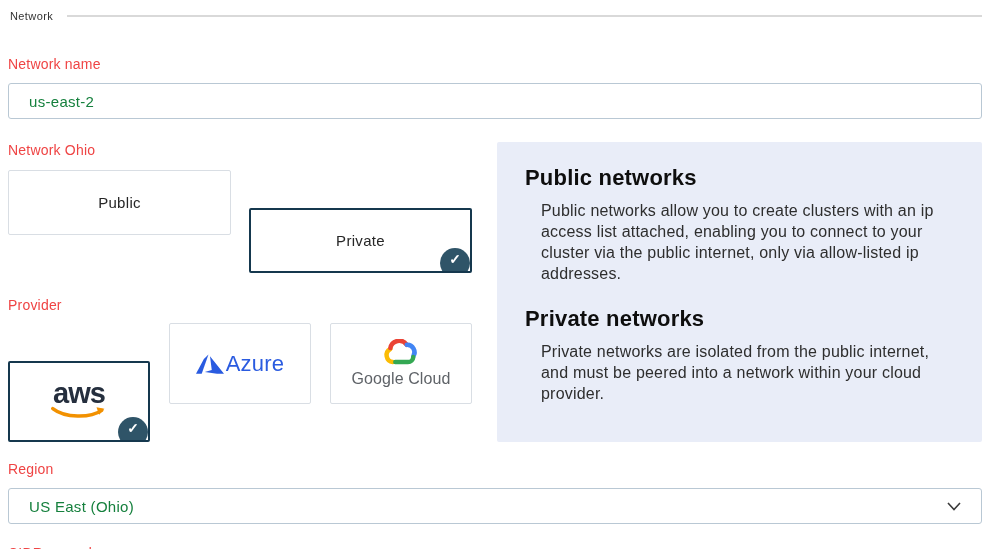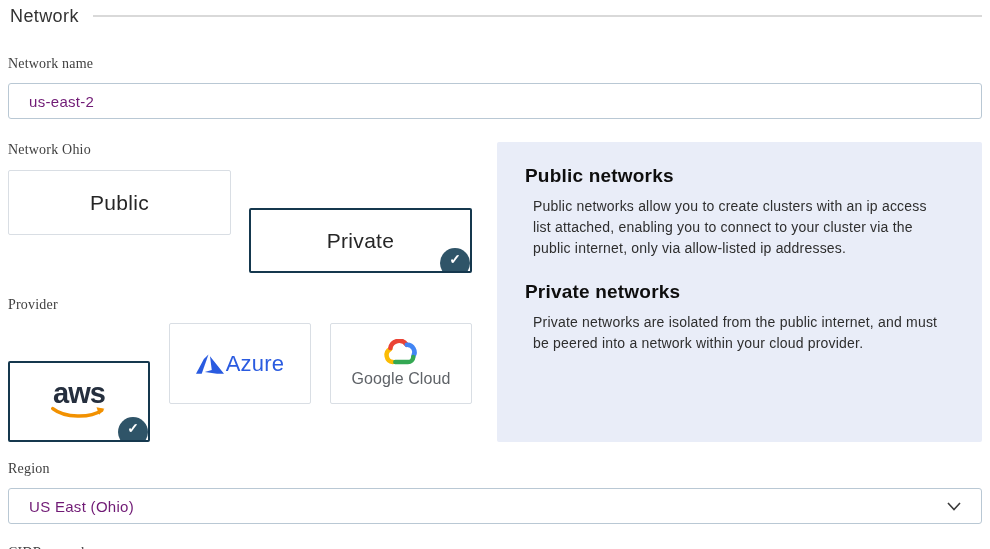--- a/index.html
+++ b/index.html
@@ -10,35 +10,35 @@
     background: #ffffff;
     font-family: "Liberation Sans", sans-serif;
     color: #1c1c1c;
     overflow: hidden;
     position: relative;
   }
 
   
   .section-header { display: flex; align-items: center; height: 20px; }
   .section-header h2 {
-    margin: 0 0 0 2px; font-size: 18px; font-weight: 400;
+    margin: 0 0 0 2px; font-size: 11px; font-weight: 400;
     color: #333333; letter-spacing: .4px; white-space: nowrap;
   }
   .rule { flex: 1; height: 2px; background: #d9d9d9; margin-left: 14px; }
 
   
-  .lbl { display: block; font-size: 14px; color: #404040; letter-spacing: .2px; line-height: 16px; font-family: Liberation Serif, serif; }
+  .lbl { display: block; font-size: 14px; color: #ef4444; letter-spacing: .2px; line-height: 16px; }
   .lbl-name   { margin-top: 30px; }
   .lbl-region { margin-top: 19px; }
   .lbl-cidr   { margin-top: 21px; }
   .text-input, .select-input {
     display: block; width: 100%; height: 36px; margin-top: 11px;
     border: 1px solid #b9c8d4; border-radius: 3px; background: #fff;
     font-family: "Liberation Sans", sans-serif; font-size: 15px;
-    color: #701a75; letter-spacing: .3px; padding: 0 20px; outline: none;
+    color: #15803d; letter-spacing: .3px; padding: 0 20px; outline: none;
   }
   .select-input {
     display: flex; align-items: center; justify-content: space-between;
     cursor: pointer;
   }
   .select-input .chev { display: flex; align-items: center; }
 
   
   .columns { display: flex; gap: 25px; margin-top: 23px; align-items: stretch; }
   .left-col { width: 464px; flex: none; }
@@ -49,21 +49,21 @@
   .provider-row { gap: 19px; margin-top: 10px; }
 
   .select-card {
     background: #fff; border: 1px solid #d9dee4; border-radius: 2px;
     display: flex; align-items: center; justify-content: center;
     position: relative; overflow: hidden; cursor: pointer;
   }
   .select-card.selected { border: 2px solid #15384e; margin-top: 38px; }
   .type-card { width: 223px; height: 65px; }
   .provider-card { width: 142px; height: 81px; }
-  .type-card .card-label { font-size: 21px; color: #262626; letter-spacing: .3px; }
+  .type-card .card-label { font-size: 15px; color: #262626; letter-spacing: .3px; }
 
   .badge {
     position: absolute; right: 0; bottom: -7px;
     width: 30px; height: 30px; border-radius: 50%;
     background: #2f5468; color: #ffffff;
     display: flex; justify-content: center; align-items: flex-start;
     padding-top: 4px; font-size: 14px; font-weight: bold; line-height: 14px;
   }
 
   
@@ -76,26 +76,26 @@
   .azure-word { font-size: 22px; color: #2a5be0; letter-spacing: .2px; }
   .gcp-logo { display: flex; flex-direction: column; align-items: center; gap: 3px; }
   .gcp-word { font-size: 16px; color: #5f6368; letter-spacing: .1px; }
 
   
   .info-panel {
     flex: 1; background: #e9edf8; border-radius: 2px;
     padding: 23px 26px 18px 28px;
   }
   .info-panel h3 {
-    margin: 0; font-size: 19px; font-weight: bold;
+    margin: 0; font-size: 22px; font-weight: bold;
     color: #0e0e0e; letter-spacing: .2px;
   }
   .info-panel h3.second { margin-top: 22px; }
   .info-panel p {
-    margin: 9px 8px 0; font-size: 14px; line-height: 21px;
+    margin: 9px 16px 0; font-size: 16px; line-height: 21px;
     color: #2e2e2e; letter-spacing: .2px;
   }
 </style>
 </head>
 <body>
 
 <div class="page">
 
   <div class="section-header">
     <h2>Network</h2>

